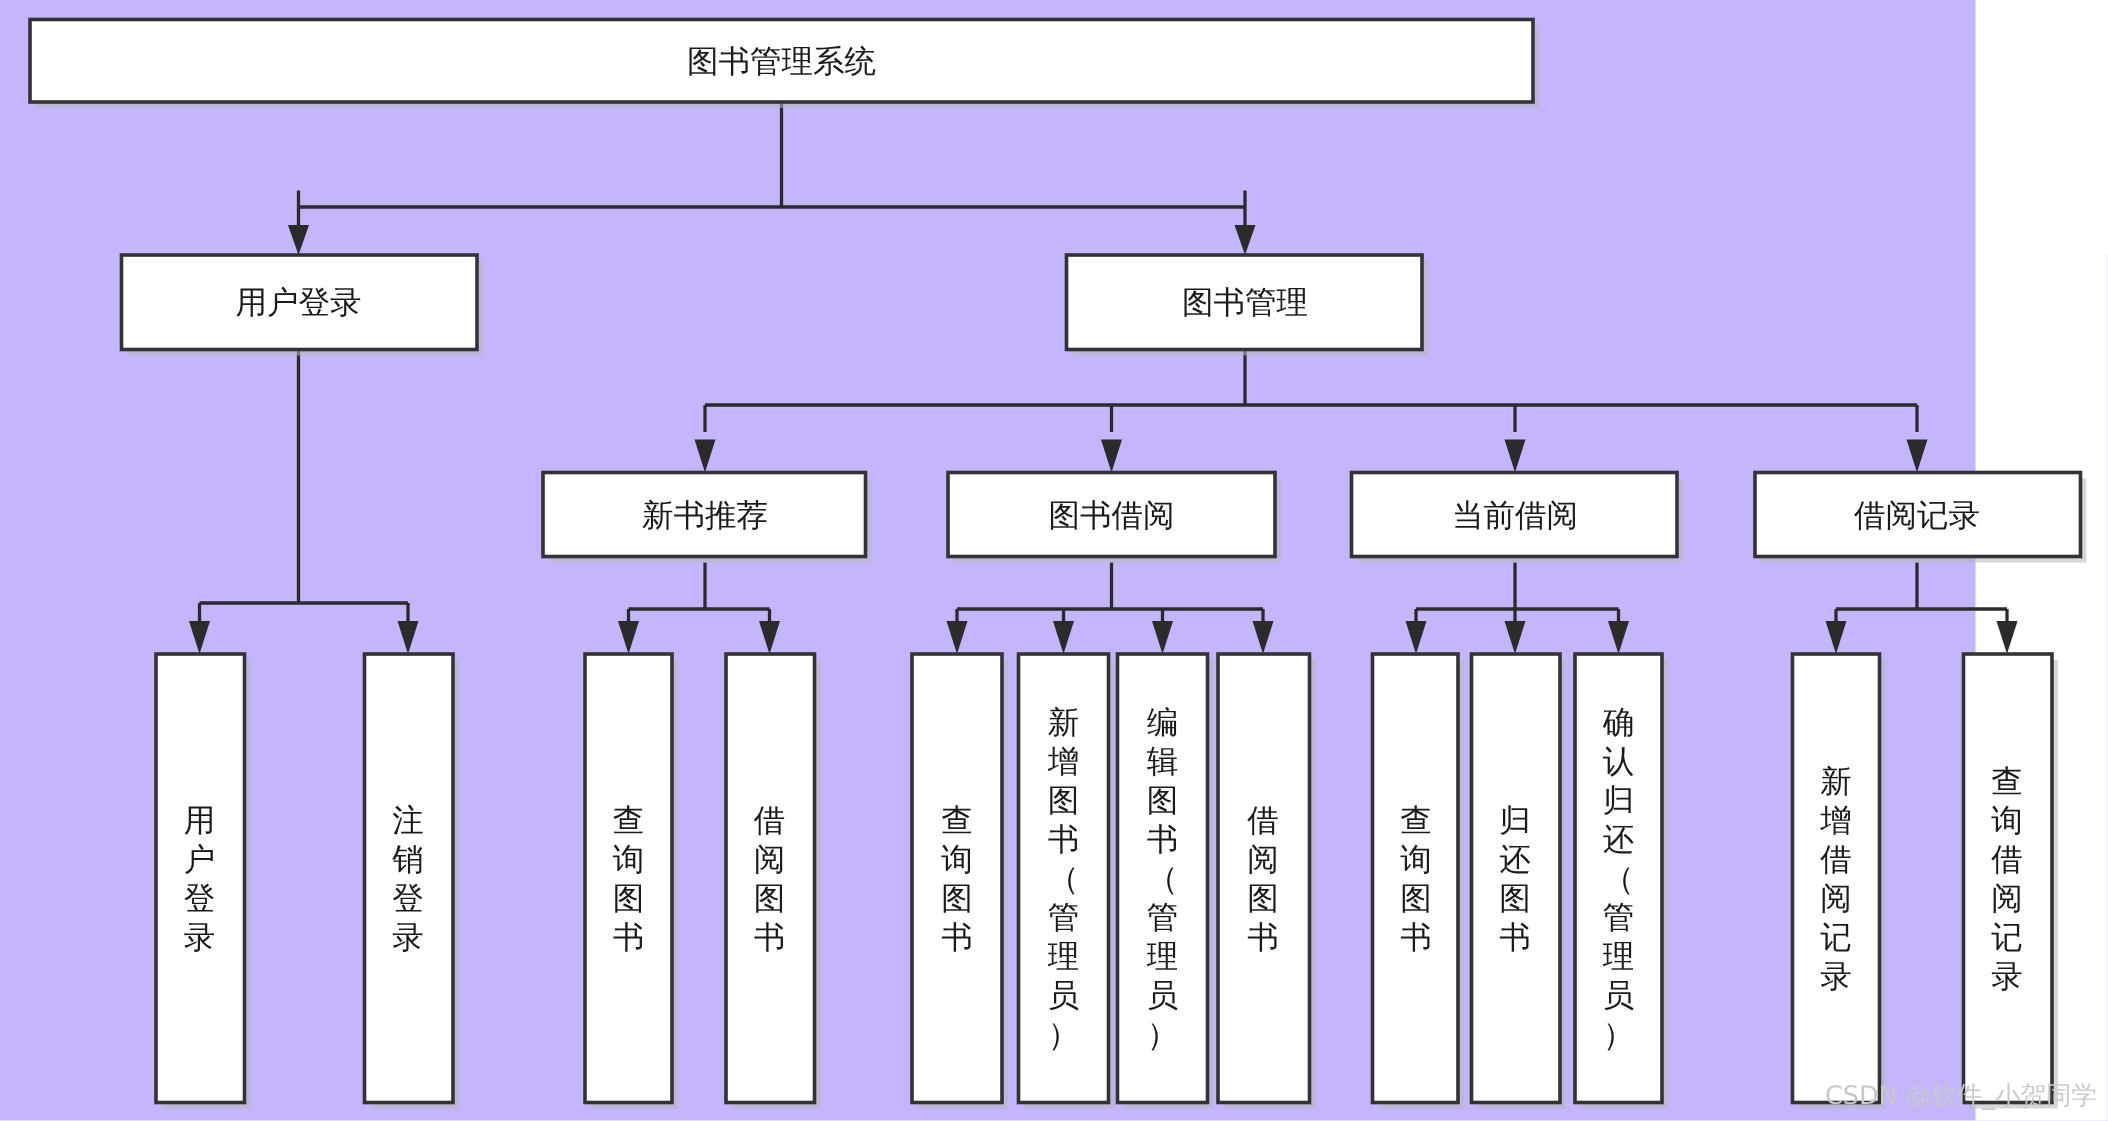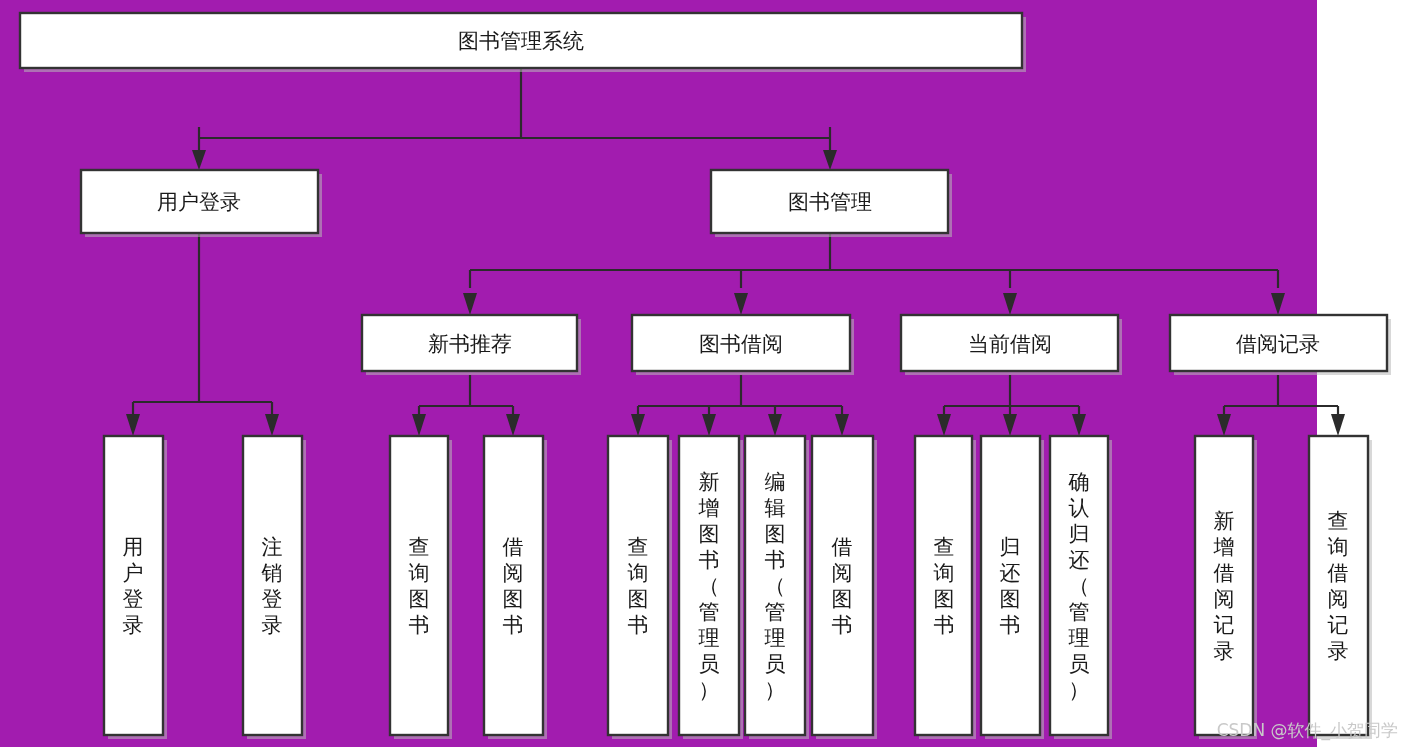--- a/index.html
+++ b/index.html
@@ -11,21 +11,21 @@
   body {
     width: 1405px;
     height: 747px;
     overflow: hidden;
     font-family: "DejaVu Sans", "Liberation Sans", sans-serif;
   }
   #diagram-root {
     position: relative;
     width: 1317px;
     height: 747px;
-    background: #a21caf;
+    background: #c4b5fd;
   }
   svg#tree-svg {
     position: absolute;
     left: 0;
     top: 0;
     width: 1405px;
     height: 747px;
     display: block;
   }
   .node-box {

